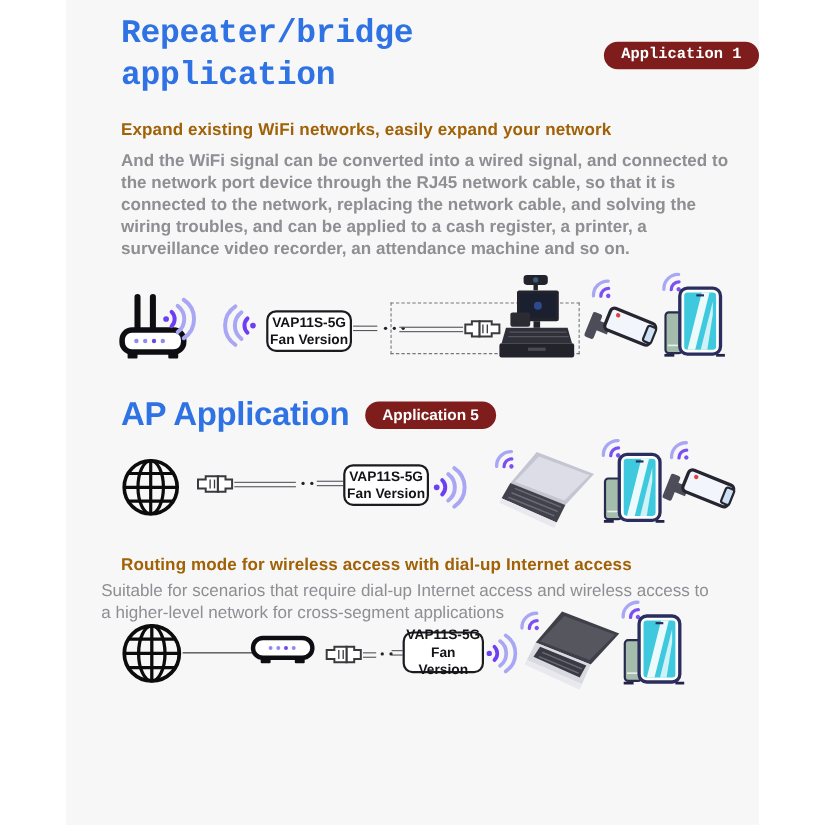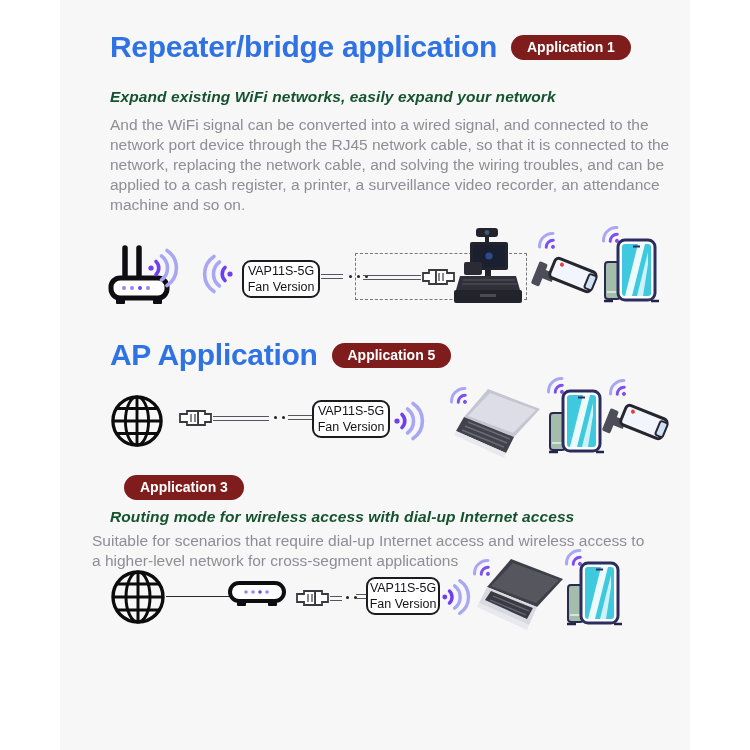--- a/index.html
+++ b/index.html
@@ -5,42 +5,42 @@
   * { margin:0; padding:0; box-sizing:border-box; }
   html,body { background:#ffffff; }
   body { font-family:"Liberation Sans","DejaVu Sans",sans-serif; }
   .page { position:relative; width:750px; height:750px; background:#ffffff; overflow:hidden; margin:0 auto; }
   .content { width:630px; height:750px; margin:0 auto; background:#f7f7f8; }
 
   .hrow { display:flex; align-items:center; margin-left:50px; }
   h1.title { font-size:30px; line-height:38px; font-weight:800; letter-spacing:-0.3px; color:#2f72e3; }
   .badge { display:inline-flex; align-items:center; margin-left:14px; padding:4px 16px 5px;
            background:#7f1d1d; color:#ffffff; font-size:14px; font-weight:700; border-radius:15px; white-space:nowrap; }
-  .subtitle { margin:14px 0 0 50px; font-size:15.5px; font-weight:600; color:#14532d; letter-spacing:0.1px;font-style:italic; }
+  .subtitle { margin:14px 0 0 50px; font-size:15.5px; font-weight:600; color:#a16207; letter-spacing:0.1px; }
   .bodytxt { margin:8px 0 0 50px; width:562px; font-size:15.5px; line-height:20px; color:#8e8e93; }
 
   .diagram { position:relative; }
   .diagram > * { position:absolute; }
   svg { overflow:visible; display:block; }
 
   .vap-box { background:#ffffff; border:2px solid #1b1b20; border-radius:9px;
              display:flex; flex-direction:column; align-items:center; justify-content:center;
-             font-size:12.5px; font-weight:400; color:#141418; line-height:1.3; text-align:center; }
+             font-size:12.5px; font-weight:700; color:#141418; line-height:1.3; text-align:center; }
   .cable { height:5px; border-top:1.7px solid #55555a; border-bottom:1.7px solid #55555a; }
   .hline { border-top:1.8px solid #2a2a2e; height:0; }
   .dots { display:flex; gap:5px; align-items:center; }
   .dot { width:3px; height:3px; border-radius:50%; background:#222226; }
   .dashed-box { border:1.6px dashed #77777c; background:transparent; }
   .row { display:flex; align-items:center; }
   .mirror { transform:scaleX(-1); }
 
   
-  .sec1 .hrow { padding-top:28px; }
+  .sec1 .hrow { padding-top:12px;font-family:Liberation Mono, monospace; }
   .sec1 .subtitle { margin-top:22px; }
-  .sec1 .bodytxt { margin-top:9px; }
+  .sec1 .bodytxt { margin-top:9px;font-weight:bold; }
   .d1 { margin-top:13px; height:92px; }
   .sec2 .hrow { margin-top:16px; }
   .d2 { margin-top:5px; height:88px; }
   .sec3 .hrow { margin-top:8px; }
   .sec3 .subtitle { margin-top:8px; }
   .sec3 .bodytxt { margin-top:5px;margin-left:32px; }
   .d3 { margin-top:-4px; height:86px; }
 </style>
 </head>
 <body>
@@ -247,21 +247,20 @@
           <rect x="16" y="30" width="44" height="21" rx="4" fill="#f2f5fb" stroke="#262630" stroke-width="3"></rect>
           <rect x="53" y="33" width="8" height="15" rx="2" fill="#cfe2f5" stroke="#262630" stroke-width="2"></rect>
           <circle cx="24" cy="35" r="2" fill="#e04040"></circle>
         </g>
       </svg>
     </div>
   </section>
 
   <section class="sec3">
     <div class="hrow">
-      <span class="badge">Application 3</span>
     </div>
     <p class="subtitle">Routing mode for wireless access with dial-up Internet access</p>
     <p class="bodytxt">Suitable for scenarios that require dial-up Internet access and wireless access to a higher-level network for cross-segment applications</p>
 
     <div class="diagram d3">
 
       <svg style="left:50px; top:2px;" width="56" height="56" viewBox="0 0 56 56">
         <circle cx="28" cy="28" r="25" fill="none" stroke="#0c0c0c" stroke-width="3.4"></circle>
         <ellipse cx="28" cy="28" rx="12" ry="25" fill="none" stroke="#0c0c0c" stroke-width="3"></ellipse>
         <line x1="28" y1="3" x2="28" y2="53" stroke="#0c0c0c" stroke-width="3"></line>

